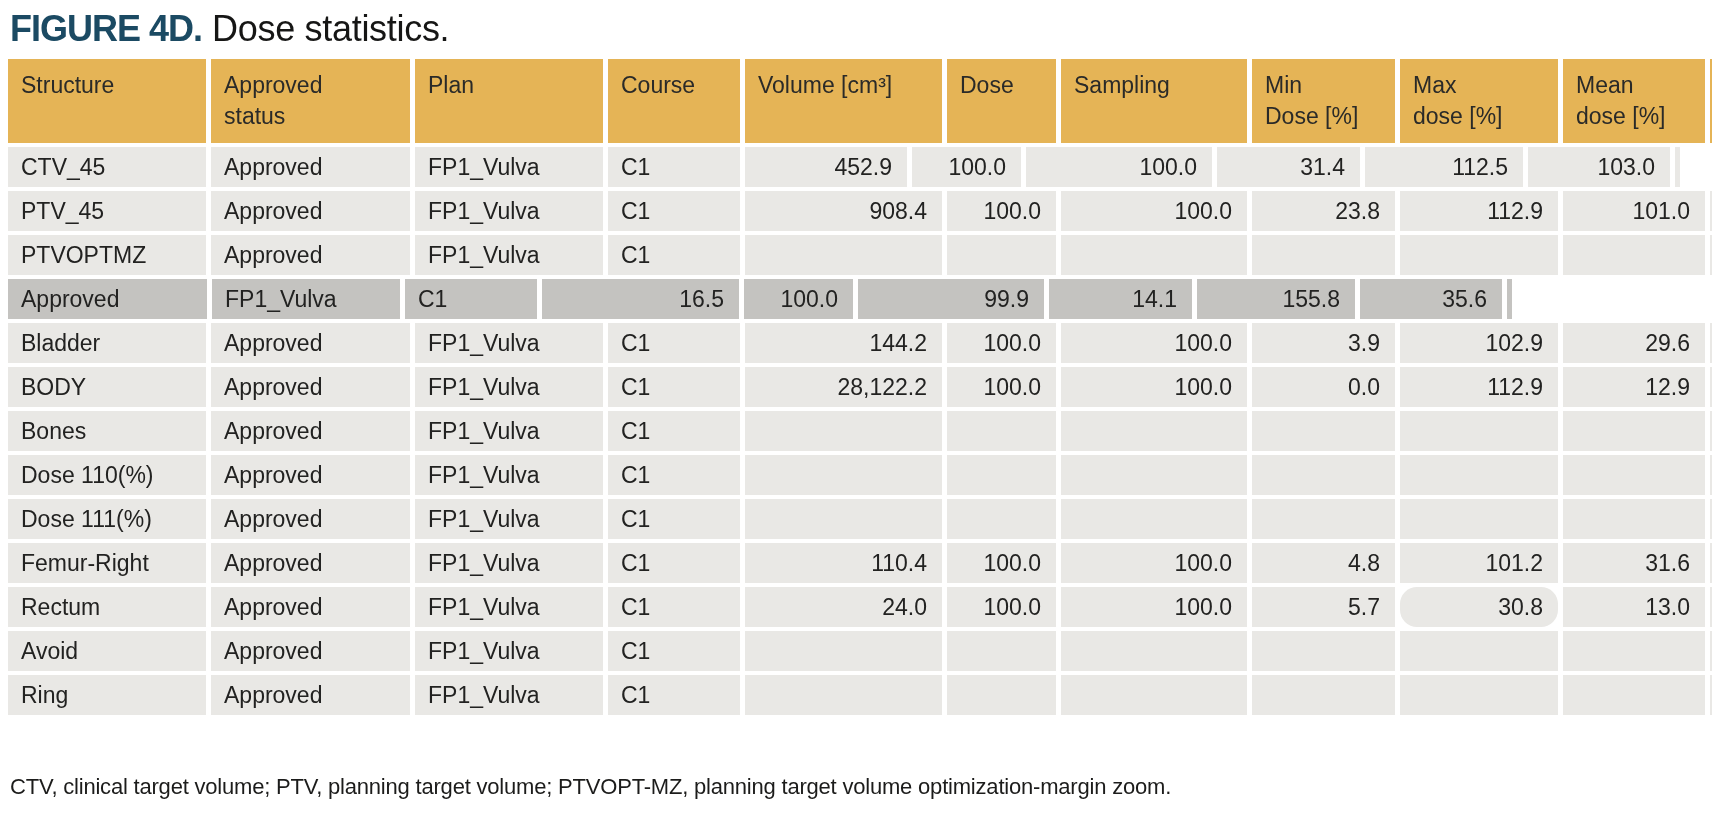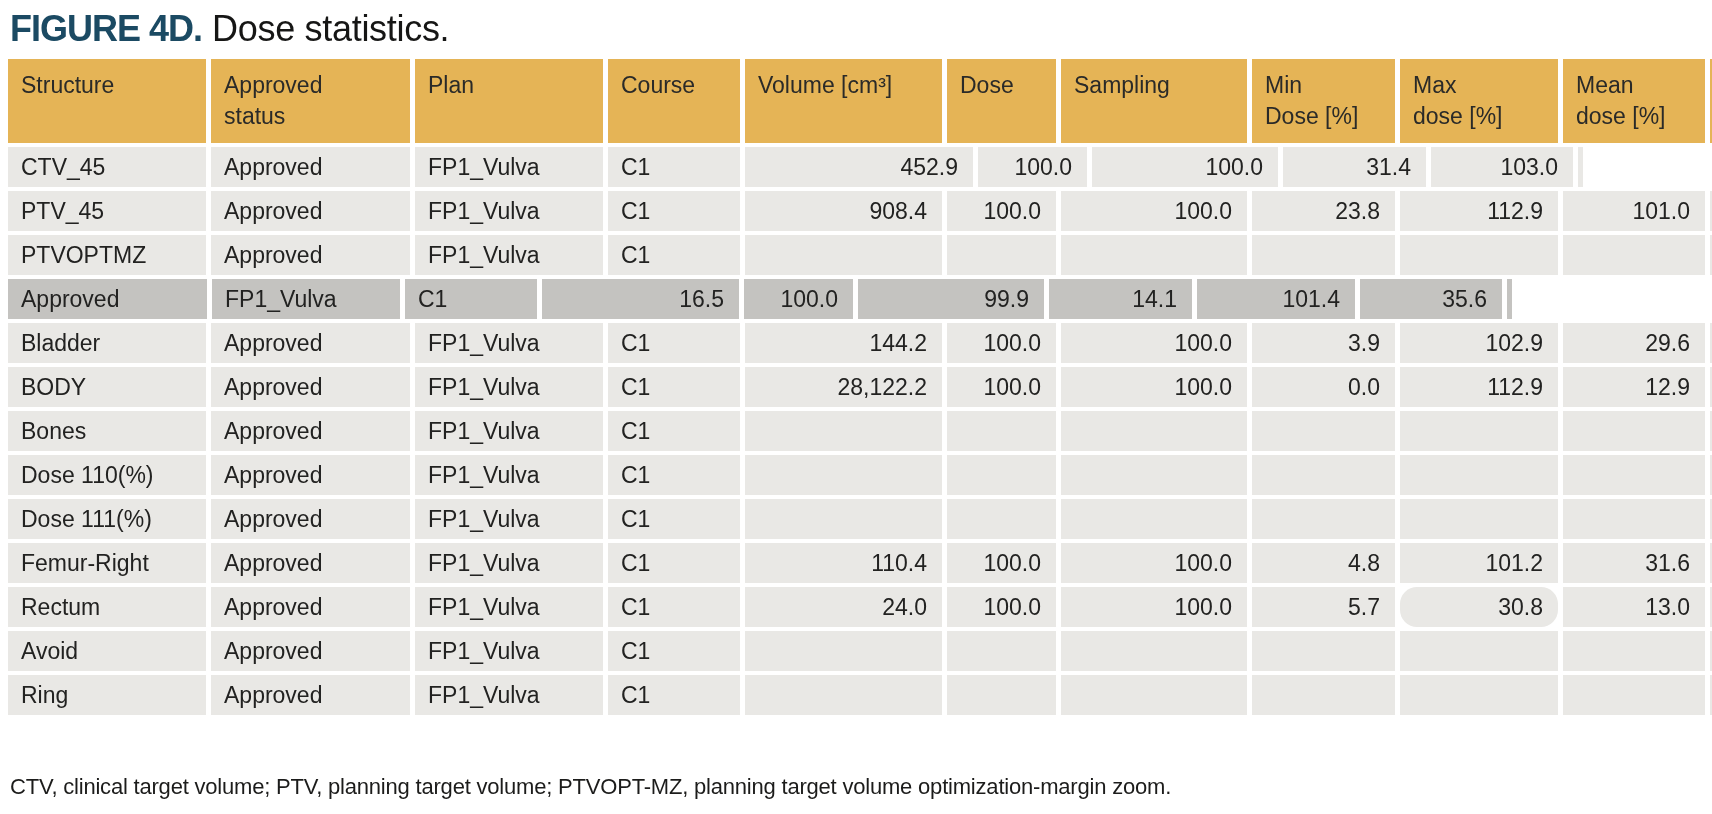--- a/index.html
+++ b/index.html
@@ -97,24 +97,25 @@
         <div class="cell head" style="width: 142px;">Mean
 dose [%]</div>
         <div class="cell head sliver" style="width: 5px;"></div>
       </div>
     <div id="body-rows">
         <div class="trow">
           <div class="cell body" style="width: 198px;">CTV_45</div>
           <div class="cell body" style="width: 199px;">Approved</div>
           <div class="cell body" style="width: 188px;">FP1_Vulva</div>
           <div class="cell body" style="width: 132px;">C1</div>
-          <div class="cell body num" style="width: 228px; padding-left: 20px;">452.9</div>
+          <div class="cell body num" style="width: 162px; padding-left: 20px;">452.9</div>
           <div class="cell body num" style="width: 109px;">100.0</div>
           <div class="cell body num" style="width: 186px;">100.0</div>
           <div class="cell body num" style="width: 143px;">31.4</div>
+          <div class="cell body num" style="width: 158px;">112.5</div>
           <div class="cell body num" style="width: 142px;">103.0</div>
           <div class="cell body sliver" style="width: 5px;"></div>
         </div>
         <div class="trow">
           <div class="cell body" style="width: 198px;">PTV_45</div>
           <div class="cell body" style="width: 199px;">Approved</div>
           <div class="cell body" style="width: 188px;">FP1_Vulva</div>
           <div class="cell body" style="width: 132px;">C1</div>
           <div class="cell body num" style="width: 197px; padding-left: 20px;">908.4</div>
           <div class="cell body num" style="width: 109px;">100.0</div>
@@ -138,21 +139,21 @@
           <div class="cell body sliver" style="width: 5px;"></div>
         </div>
         <div class="trow highlight">
           <div class="cell body" style="width: 199px;">Approved</div>
           <div class="cell body" style="width: 188px;">FP1_Vulva</div>
           <div class="cell body" style="width: 132px;">C1</div>
           <div class="cell body num" style="width: 197px; text-align: right;">16.5</div>
           <div class="cell body num" style="width: 109px;">100.0</div>
           <div class="cell body num" style="width: 186px;">99.9</div>
           <div class="cell body num" style="width: 143px;">14.1</div>
-          <div class="cell body num" style="width: 158px;">101.4</div>
+          <div class="cell body num" style="width: 158px;">155.8</div>
           <div class="cell body num" style="width: 142px;">35.6</div>
           <div class="cell body sliver" style="width: 5px;"></div>
         </div>
         <div class="trow">
           <div class="cell body" style="width: 198px;">Bladder</div>
           <div class="cell body" style="width: 199px;">Approved</div>
           <div class="cell body" style="width: 188px;">FP1_Vulva</div>
           <div class="cell body" style="width: 132px;">C1</div>
           <div class="cell body num" style="width: 197px;">144.2</div>
           <div class="cell body num" style="width: 109px;">100.0</div>

